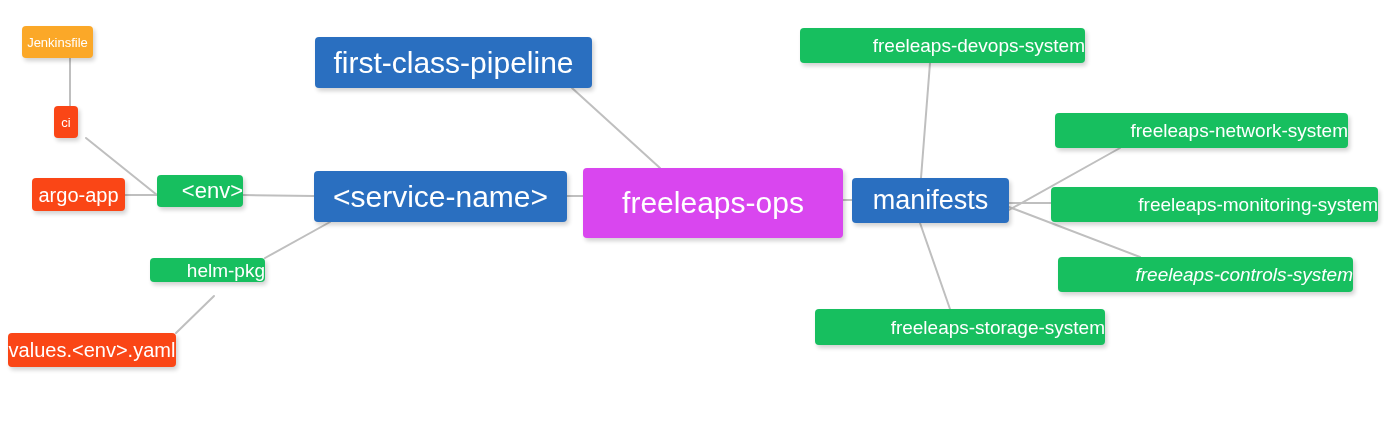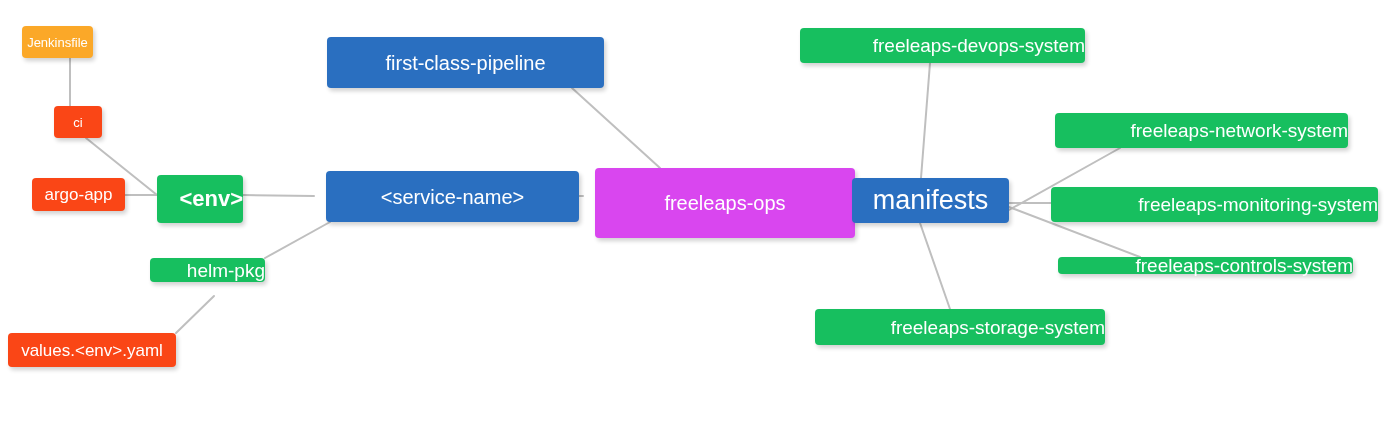--- a/index.html
+++ b/index.html
@@ -39,25 +39,25 @@
     box-shadow: 2px 3px 4px rgba(0,0,0,0.18);
     user-select: none;
   }
   .n-orange { background: #fba828; }
   .n-red    { background: #fa4616; }
   .n-green  { background: #17bf5f; justify-content: flex-end; }
   .n-blue   { background: #2a6fc0; }
   .n-dark   { background: #d946ef; }
 
   .sz-xs  { font-size: 13px; }
-  .sz-sm  { font-size: 17px; }
+  .sz-sm  { font-size: 20px; }
   .sz-md  { font-size: 19px; }
   .sz-lg  { font-size: 22px; }
   .sz-xl  { font-size: 27px; }
-  .sz-xxl { font-size: 20px; margin-left: 12px; }
+  .sz-xxl { font-size: 30px; }
 </style>
 </head>
 <body>
 
 <div id="canvas">
   <svg id="edges" viewBox="0 0 1390 421">
       <line x1="70" y1="58" x2="70" y2="106" stroke="#bfbfbf" stroke-width="2" stroke-linecap="round"></line>
       <line x1="86" y1="138" x2="157" y2="195" stroke="#bfbfbf" stroke-width="2" stroke-linecap="round"></line>
       <line x1="125" y1="195" x2="157" y2="195" stroke="#bfbfbf" stroke-width="2" stroke-linecap="round"></line>
       <line x1="243" y1="195" x2="314" y2="196" stroke="#bfbfbf" stroke-width="2" stroke-linecap="round"></line>
@@ -69,27 +69,27 @@
       <line x1="921" y1="178" x2="930" y2="63" stroke="#bfbfbf" stroke-width="2" stroke-linecap="round"></line>
       <line x1="1009" y1="210" x2="1120" y2="148" stroke="#bfbfbf" stroke-width="2" stroke-linecap="round"></line>
       <line x1="1009" y1="203" x2="1051" y2="203" stroke="#bfbfbf" stroke-width="2" stroke-linecap="round"></line>
       <line x1="1009" y1="207" x2="1140" y2="257" stroke="#bfbfbf" stroke-width="2" stroke-linecap="round"></line>
       <line x1="920" y1="223" x2="950" y2="309" stroke="#bfbfbf" stroke-width="2" stroke-linecap="round"></line>
     </svg>
   <div id="node-layer">
       <div class="node n-orange sz-xs" style="left: 22px; top: 26px; width: 71px; height: 32px;">
         <span>Jenkinsfile</span>
       </div>
-      <div class="node n-red sz-xs" style="left: 54px; top: 106px; width: 48px; height: 32px;">
+      <div class="node n-red sz-xs" style="left: 54px; top: 106px; width: 24px; height: 32px;">
         <span>ci</span>
       </div>
       <div class="node n-red sz-sm" style="left: 32px; top: 178px; width: 93px; height: 33px;">
         <span>argo-app</span>
       </div>
-      <div class="node n-green sz-lg" style="left: 157px; top: 175px; width: 86px; height: 48px; font-weight: bold;">
+      <div class="node n-green sz-lg" style="left: 157px; top: 175px; width: 86px; height: 32px;">
         <span>&lt;env&gt;</span>
       </div>
       <div class="node n-green sz-md" style="left: 150px; top: 258px; width: 115px; height: 24px;">
         <span>helm-pkg</span>
       </div>
       <div class="node n-red sz-sm" style="left: 8px; top: 333px; width: 168px; height: 34px;">
         <span>values.&lt;env&gt;.yaml</span>
       </div>
       <div class="node n-blue sz-xxl" style="left: 315px; top: 37px; width: 277px; height: 51px;">
         <span>first-class-pipeline</span>
@@ -105,20 +105,20 @@
       </div>
       <div class="node n-green sz-md" style="left: 800px; top: 28px; width: 285px; height: 35px;">
         <span>freeleaps-devops-system</span>
       </div>
       <div class="node n-green sz-md" style="left: 1055px; top: 113px; width: 293px; height: 35px;">
         <span>freeleaps-network-system</span>
       </div>
       <div class="node n-green sz-md" style="left: 1051px; top: 187px; width: 327px; height: 35px;">
         <span>freeleaps-monitoring-system</span>
       </div>
-      <div class="node n-green sz-md" style="left: 1058px; top: 257px; width: 295px; height: 17px;">
+      <div class="node n-green sz-md" style="left: 1058px; top: 257px; width: 295px; height: 35px; font-style: italic;">
         <span>freeleaps-controls-system</span>
       </div>
       <div class="node n-green sz-md" style="left: 815px; top: 309px; width: 290px; height: 36px;">
         <span>freeleaps-storage-system</span>
       </div>
     </div>
 </div>
 
 </body></html>

